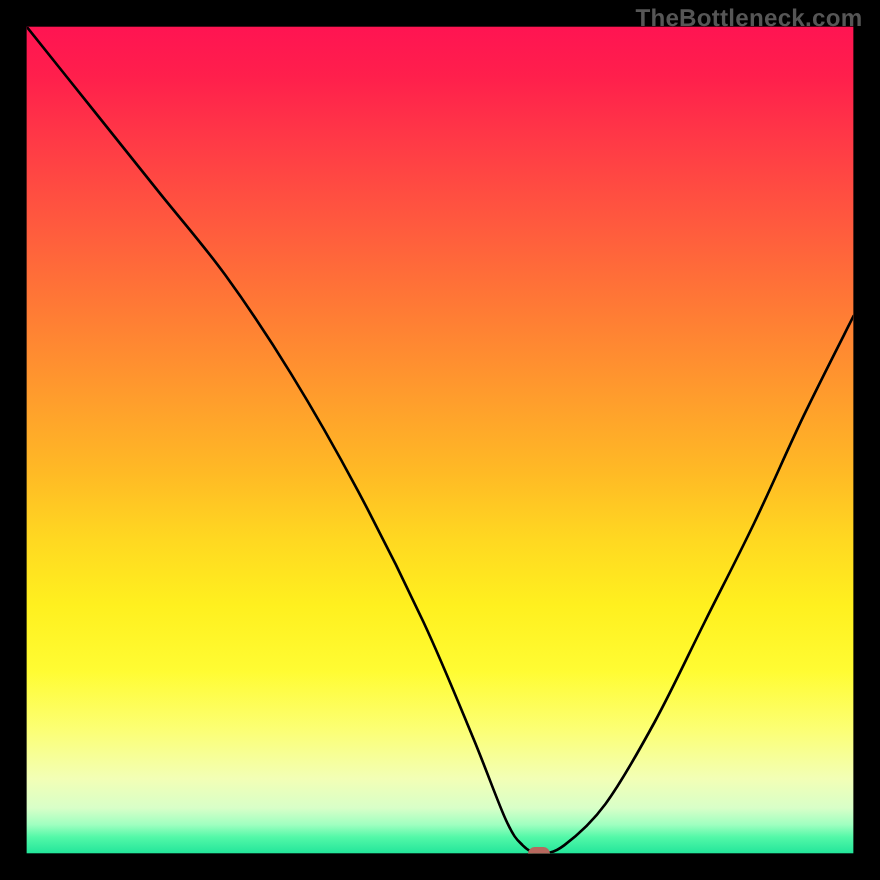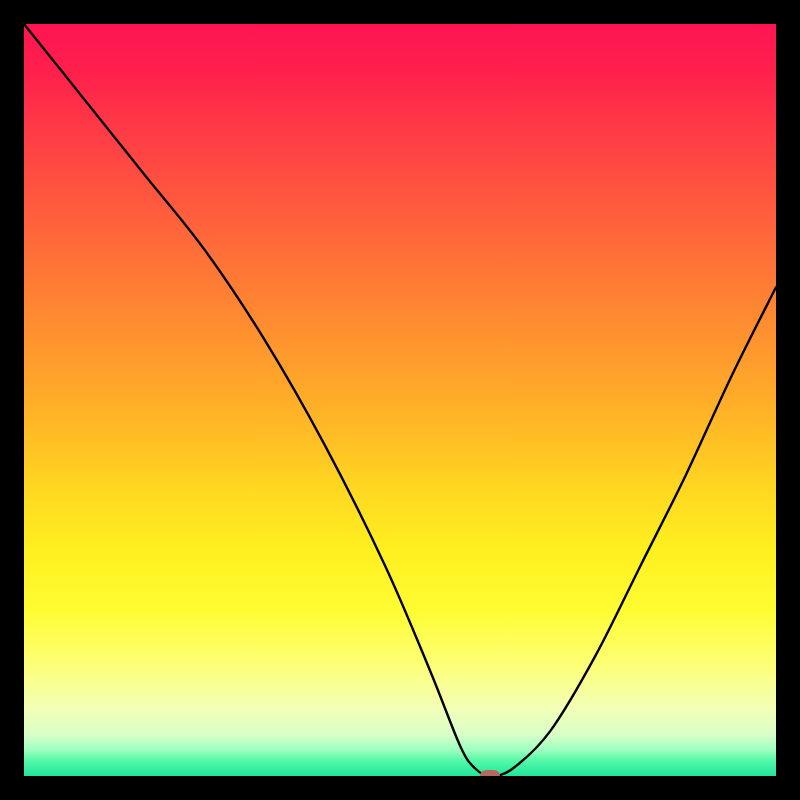--- a/index.html
+++ b/index.html
@@ -75,20 +75,21 @@
     height: 12px;
     border-radius: 6px;
     background: #b7685e;
     transform: translate(-50%, -50%);
   }
 </style>
 </head>
 <body>
 
 <div class="frame">
+  <div class="watermark">TheBottleneck.com</div>
 
   <div class="plot">
     <div class="gradient"></div>
 
     <svg class="curve" viewBox="0 0 752 752" preserveAspectRatio="none">
       <path d="M 0 0 C 10.026666666666667 12.533333333333323, 40.10666666666667 50.13333333333327, 60.160000000000004 75.19999999999993 C 80.21333333333334 100.2666666666666, 100.26666666666668 125.3333333333333, 120.32000000000001 150.39999999999998 C 140.37333333333333 175.46666666666667, 160.42666666666665 198.02666666666667, 180.48 225.60000000000002 C 200.53333333333333 253.17333333333337, 220.58666666666667 283.2533333333334, 240.64000000000001 315.84000000000003 C 260.6933333333333 348.4266666666667, 280.74666666666667 383.52000000000004, 300.8 421.12 C 320.85333333333335 458.71999999999997, 343.4133333333333 503.8399999999999, 360.96 541.4399999999999 C 378.50666666666666 579.04, 393.54666666666674 616.64, 406.08000000000004 646.72 C 418.61333333333334 676.8000000000001, 428.64 705.6266666666667, 436.15999999999997 721.92 C 443.67999999999995 738.2133333333333, 446.18666666666667 739.4666666666667, 451.2 744.48 C 456.2133333333333 749.4933333333333, 459.97333333333336 752, 466.24 752 C 472.50666666666666 752, 478.77333333333337 752, 488.8 744.48 C 498.82666666666665 736.96, 512.6133333333333 725.6800000000001, 526.4 706.88 C 540.1866666666666 688.0799999999999, 556.48 659.2533333333333, 571.52 631.68 C 586.56 604.1066666666666, 601.6 571.52, 616.64 541.4399999999999 C 631.68 511.35999999999996, 646.72 482.5333333333333, 661.76 451.2 C 676.8 419.8666666666667, 691.84 384.7733333333333, 706.88 353.44 C 721.92 322.1066666666667, 744.48 278.24, 752 263.2"></path>
     </svg>
 
     <div class="marker" style="left: 466.24px; top: 752px;"></div>
   </div>

